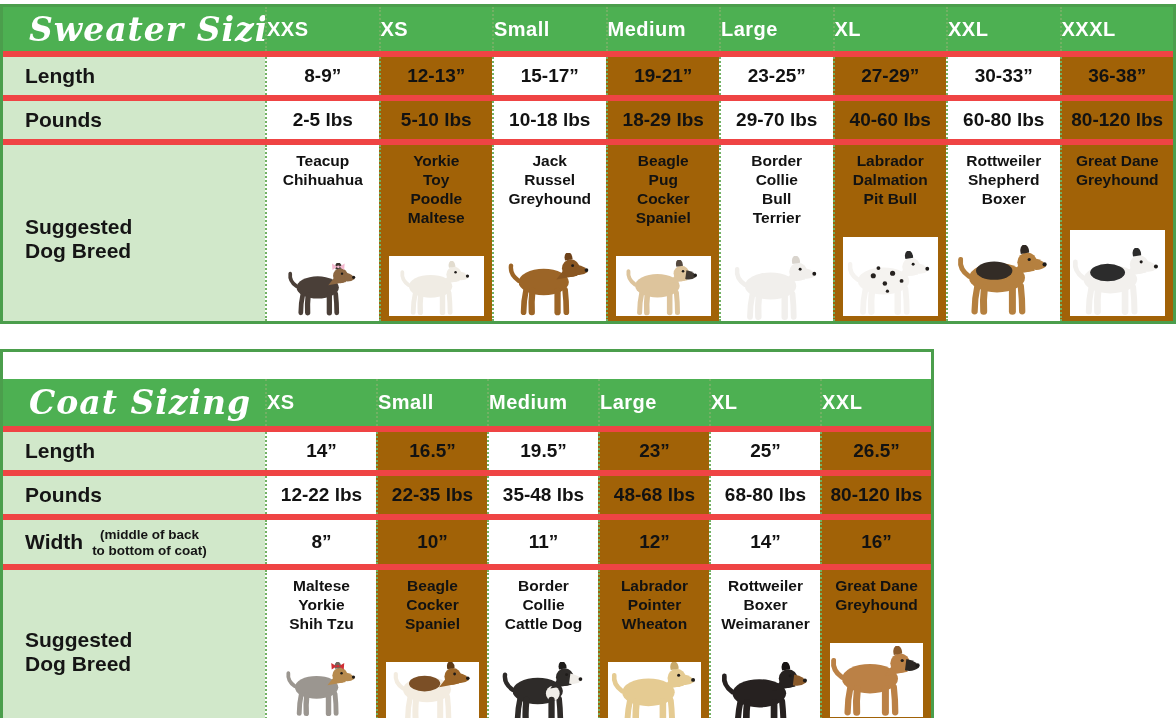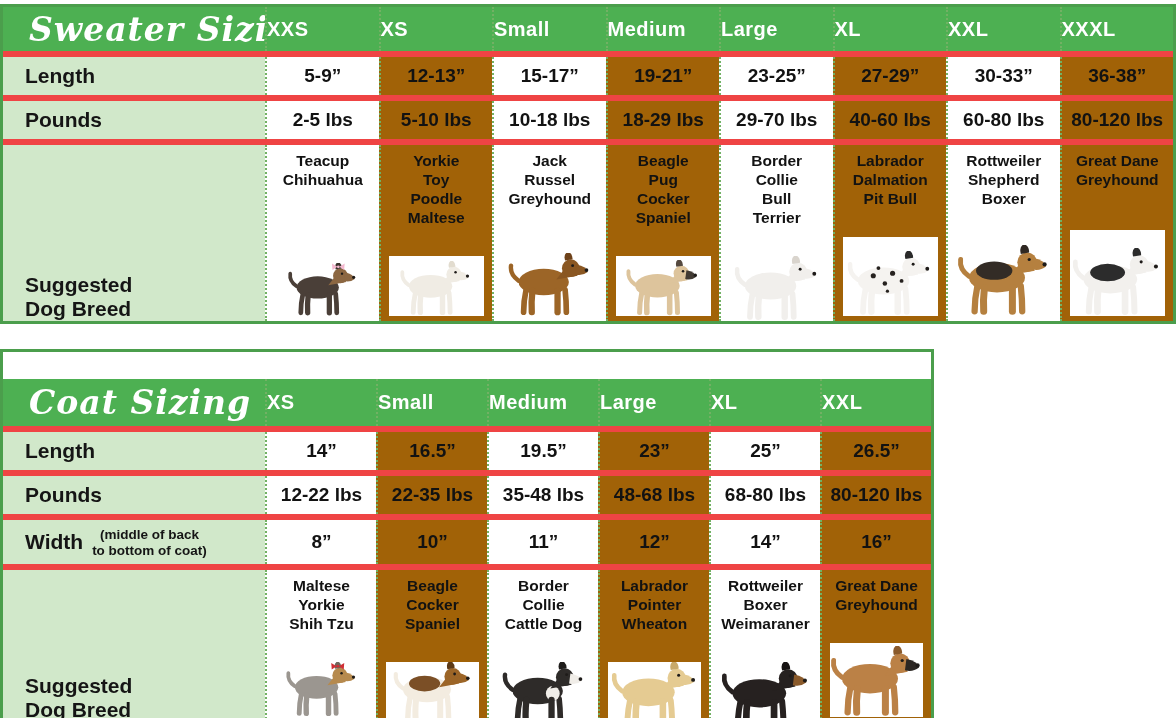--- a/index.html
+++ b/index.html
@@ -47,21 +47,21 @@
   .row-note  { font-weight: bold; font-size: 13.5px; color: #151515; white-space: pre-line; line-height: 1.15; padding-top: 2px; }
 
   .vcell { display: flex; align-items: center; justify-content: center; }
   .value-text { font-weight: bold; font-size: 19px; color: #121212; }
 
   .c-white { background: #ffffff; }
   .c-green { background: #a16207; }
 
   .trow-breeds { height: 182px; }
   #coat .trow-breeds { height: 158px; }
-  .breed-label-cell { align-items: flex-end; padding-top: 12px; }
+  .breed-label-cell { align-items: center; padding-top: 12px; }
   .bcell { display: flex; flex-direction: column; align-items: center; padding: 7px 5px 5px; overflow: hidden; gap: 28px; }
   .breed-text {
     font-weight: bold; font-size: 15.5px; color: #121212;
     text-align: center; line-height: 1.22; white-space: pre-line;
   }
   .photo-box {
     margin-top: auto; background: #ffffff;
     width: calc(100% - 6px);
     display: flex; justify-content: center; align-items: flex-end;
   }
@@ -102,21 +102,21 @@
         </div>
         <div class="cell hcell">
           <span class="col-header-text">XXXL</span>
         </div>
       </div>
       <div class="trow trow-values" style="grid-template-columns: 262px repeat(8, 1fr);">
         <div class="cell label-cell">
           <span class="row-label">Length</span>
         </div>
         <div class="cell vcell c-white">
-          <span class="value-text">5-9”</span>
+          <span class="value-text">8-9”</span>
         </div>
         <div class="cell vcell c-green">
           <span class="value-text">12-13”</span>
         </div>
         <div class="cell vcell c-white">
           <span class="value-text">15-17”</span>
         </div>
         <div class="cell vcell c-green">
           <span class="value-text">19-21”</span>
         </div>

